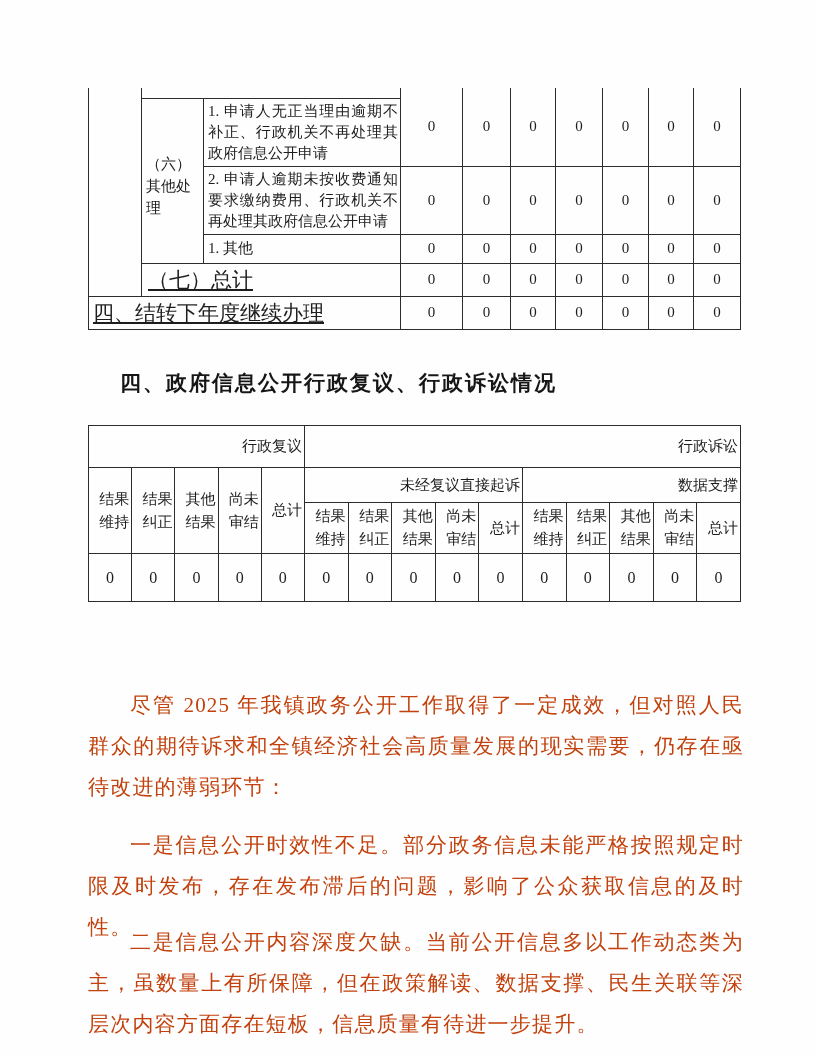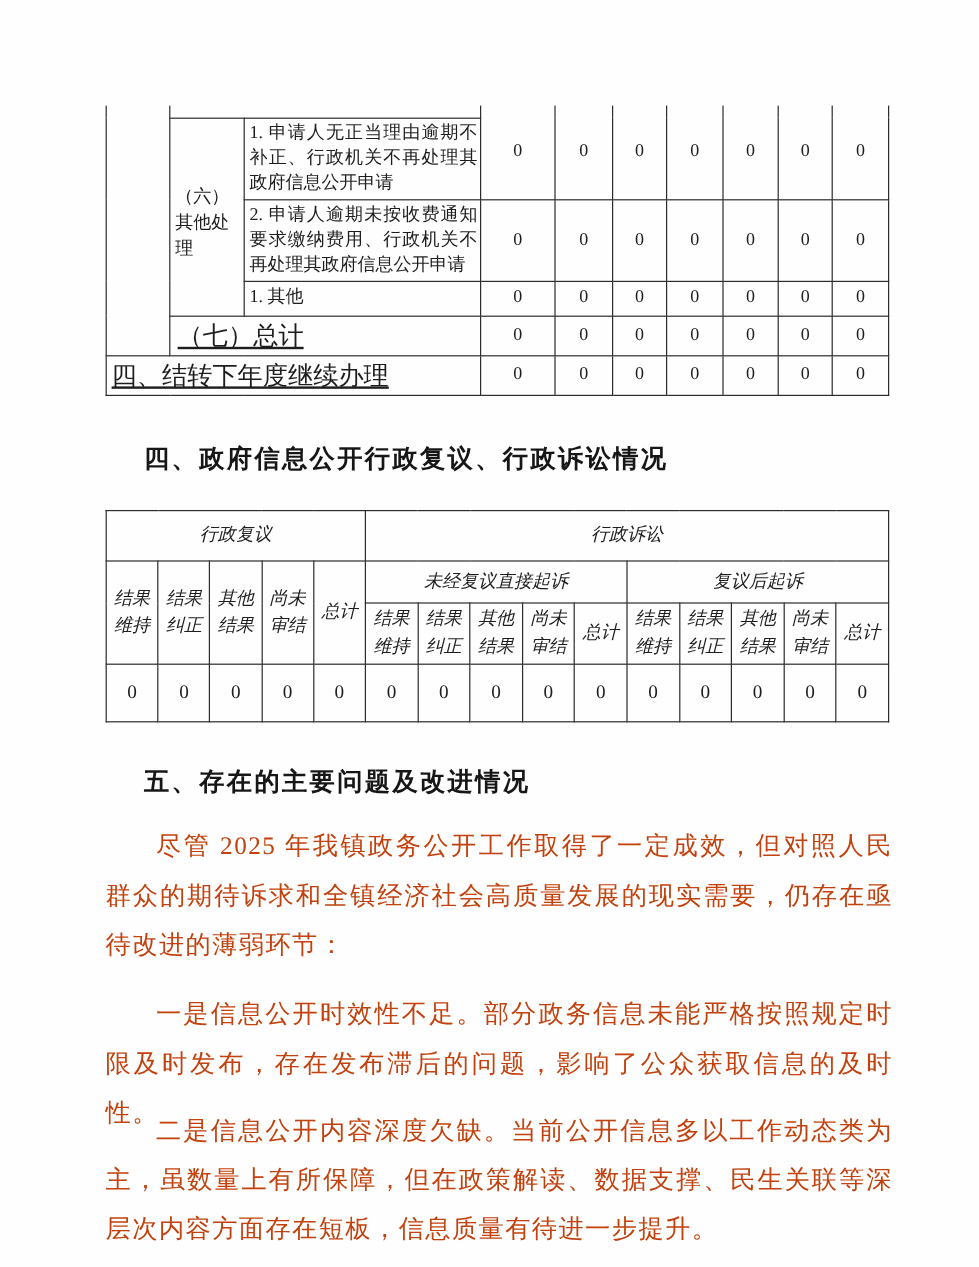--- a/index.html
+++ b/index.html
@@ -31,21 +31,21 @@
     padding: 2px 2px 2px 4px;
   }
   #table1 td.grp {
     font-size: 15px; line-height: 22px; text-align: left;
     padding: 12px 2px 2px 4px;
   }
   #table1 td.lbl { font-size: 21px; text-align: left; padding: 2px 2px 2px 6px; text-decoration: underline; }
   #table1 td.val, #table2 td.val { font-size: 15px; text-align: center; }
   
   #table2 { position: absolute; left: 88px; top: 425px; width: 652px; }
-  #table2 td.hd { font-size: 15px; line-height: 23px; text-align: center; padding: 2px; font-style: italic; }
+  #table2 td.hd { font-size: 15px; line-height: 23px; text-align: right; padding: 2px; }
   #table2 td.val { font-size: 16px; }
   
   .sec-title {
     position: absolute; left: 88px; width: 656px;
     font-family: "Liberation Sans", sans-serif;
     font-weight: bold; font-size: 21px; line-height: 26px;
     letter-spacing: 2px; text-indent: 32px; color: #161616;
   }
   #sec4-title { top: 370px; }
   #sec5-title { top: 639px; }
@@ -160,21 +160,21 @@
       <td class="hd" colspan="5">行政复议</td>
       <td class="hd" colspan="10">行政诉讼</td>
     </tr>
     <tr style="height:35px">
       <td class="hd" rowspan="2">结果维持</td>
       <td class="hd" rowspan="2">结果纠正</td>
       <td class="hd" rowspan="2">其他结果</td>
       <td class="hd" rowspan="2">尚未审结</td>
       <td class="hd" rowspan="2">总计</td>
       <td class="hd" colspan="5">未经复议直接起诉</td>
-      <td class="hd" colspan="5">复议后起诉</td>
+      <td class="hd" colspan="5">数据支撑</td>
     </tr>
     <tr style="height:43px">
       <td class="hd">结果维持</td>
       <td class="hd">结果纠正</td>
       <td class="hd">其他结果</td>
       <td class="hd">尚未审结</td>
       <td class="hd">总计</td>
       <td class="hd">结果维持</td>
       <td class="hd">结果纠正</td>
       <td class="hd">其他结果</td>
@@ -194,18 +194,17 @@
       <td class="val">0</td>
       <td class="val">0</td>
       <td class="val">0</td>
       <td class="val">0</td>
       <td class="val">0</td>
       <td class="val">0</td>
     </tr>
   </tbody>
     </table>
 
-  <div class="sec-title" id="sec5-title">五、存在的主要问题及改进情况</div>
   <div class="para" id="p1">尽管 2025 年我镇政务公开工作取得了一定成效，但对照人民群众的期待诉求和全镇经济社会高质量发展的现实需要，仍存在亟待改进的薄弱环节：</div>
   <div class="para" id="p2">一是信息公开时效性不足。部分政务信息未能严格按照规定时限及时发布，存在发布滞后的问题，影响了公众获取信息的及时性。</div>
   <div class="para" id="p3">二是信息公开内容深度欠缺。当前公开信息多以工作动态类为主，虽数量上有所保障，但在政策解读、数据支撑、民生关联等深层次内容方面存在短板，信息质量有待进一步提升。</div>
 
 </div>
 
 </body></html>

